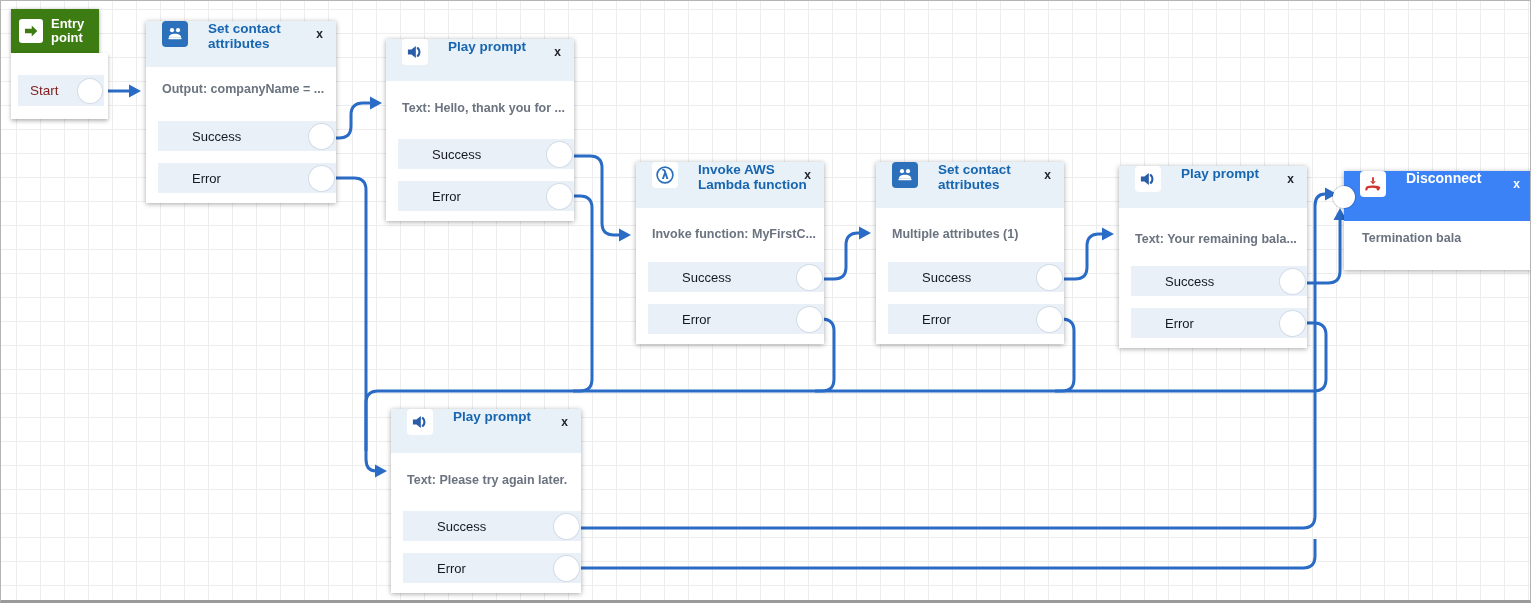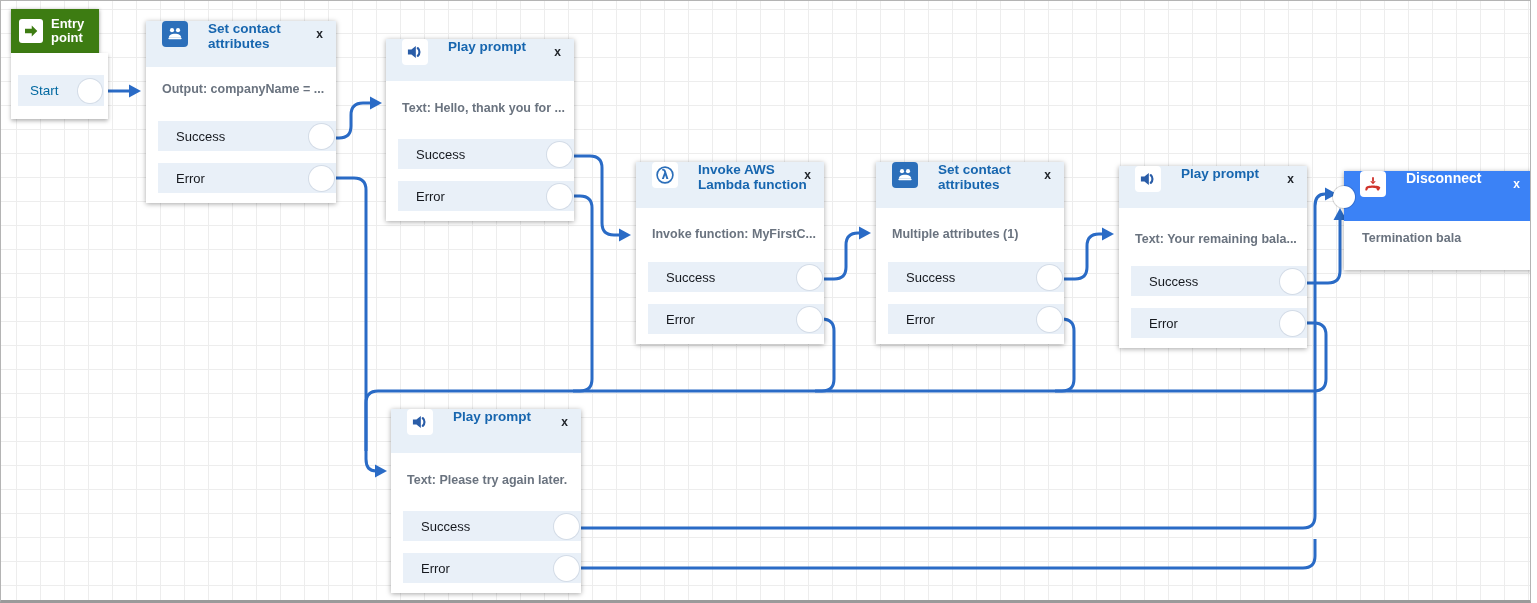--- a/index.html
+++ b/index.html
@@ -21,30 +21,30 @@
   .card{position:absolute;background:#fff;box-shadow:0 1px 5px rgba(0,0,0,.35);z-index:2;}
   .hdr{position:absolute;top:0;left:0;right:0;background:#e8f0f8;display:flex;align-items:flex-start;gap:20px;padding:0 16px;box-sizing:border-box;}
   .card.dark .hdr{background:#3b82f6;}
   .ttl{font-weight:bold;color:#1766af;font-size:13.5px;line-height:1.12;max-width:116px;}
   .card.dark .ttl{color:#fff;font-size:14px;}
   .close{position:absolute;top:7px;right:13px;font-size:12px;font-weight:bold;color:#21252b;line-height:1;cursor:pointer;}
   .card.dark .close{color:#fff;}
   .iconbox{width:26px;height:26px;border-radius:4px;background:#fff;display:flex;align-items:center;justify-content:center;flex:none;}
   .iconbox.blue{background:#2c6fba;}
   .body-text{position:absolute;left:16px;font-weight:bold;font-size:12.5px;color:#6a737f;white-space:nowrap;}
-  .row{position:absolute;left:12px;right:0;height:30px;background:#e9f0f8;display:flex;align-items:center;padding-left:18px;font-size:13px;color:#16191f;box-sizing:border-box;}
+  .row{position:absolute;left:12px;right:0;height:30px;background:#e9f0f8;display:flex;align-items:center;padding-left:34px;font-size:13px;color:#16191f;box-sizing:border-box;}
   .row-s{bottom:52px;} .row-e{bottom:10px;}
   .port{position:absolute;right:2px;top:50%;margin-top:-12.5px;width:25px;height:25px;border-radius:50%;background:#fff;box-shadow:0 0 0 1px rgba(27,53,92,.10);}
   .in-port{position:absolute;left:-11px;top:15px;width:22px;height:22px;border-radius:50%;background:#fff;box-shadow:0 0 0 1px rgba(0,0,0,.15);z-index:3;}
 
   .entry{position:absolute;left:10px;top:8px;width:88px;height:44px;background:#3d7c12;display:flex;align-items:center;gap:8px;padding:0 8px;box-sizing:border-box;box-shadow:0 1px 4px rgba(0,0,0,.4);z-index:2;}
   .entry .iconbox{width:24px;height:24px;border-radius:3px;}
   .entry-label{color:#fff;font-weight:bold;font-size:13px;line-height:1.05;width:44px;}
   .start-card{position:absolute;left:10px;top:52px;width:97px;height:66px;background:#fff;box-shadow:0 2px 4px rgba(0,0,0,.3);z-index:2;}
-  .start-row{position:absolute;left:7px;top:22px;width:86px;height:31px;background:#e9f0f8;display:flex;align-items:center;padding-left:12px;font-size:13.5px;color:#0369a1;box-sizing:border-box;}
+  .start-row{position:absolute;left:7px;top:22px;width:86px;height:31px;background:#e9f0f8;display:flex;align-items:center;padding-left:12px;font-size:13.5px;color:#7f1d1d;box-sizing:border-box;}
   .start-port{position:absolute;left:67px;top:26px;width:24px;height:24px;border-radius:50%;background:#fff;box-shadow:0 0 0 1px rgba(27,53,92,.10);}
 </style>
 </head>
 <body>
 
 <div class="canvas">
 
   <svg class="wires" width="1537" height="603" viewBox="0 0 1537 603">
 
     <path class="wire" d="M 101 90 L 129 90"></path>

